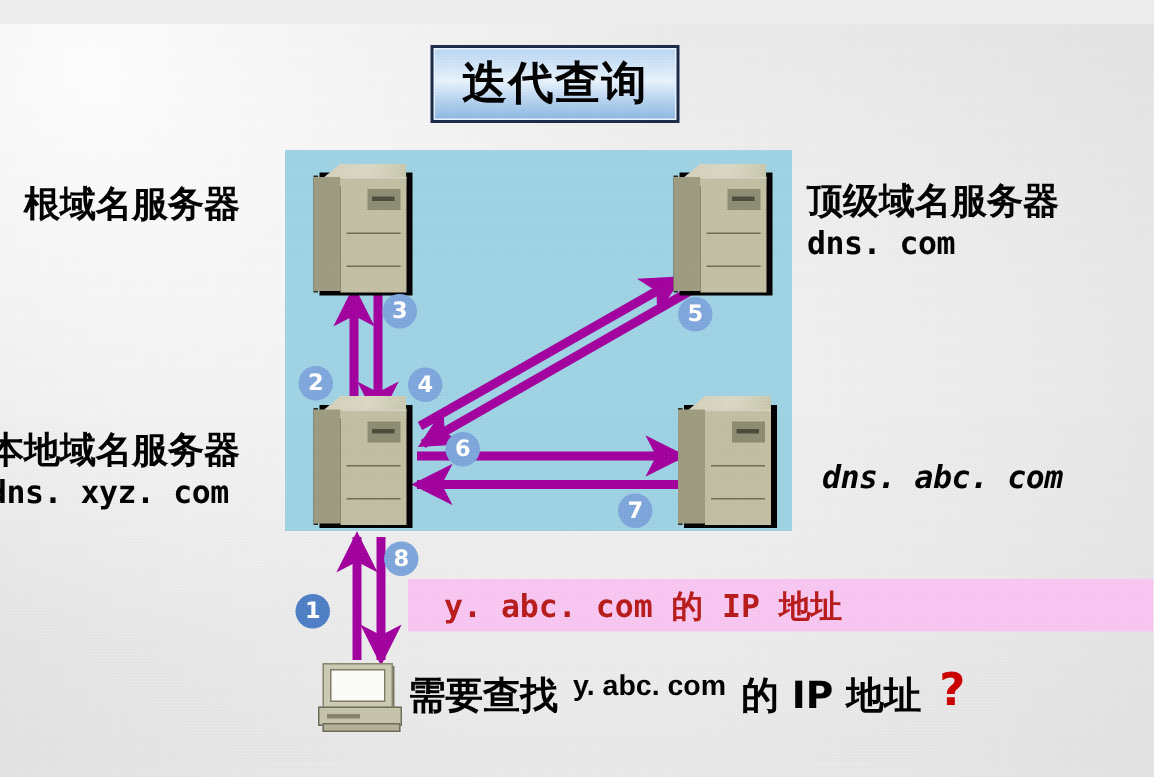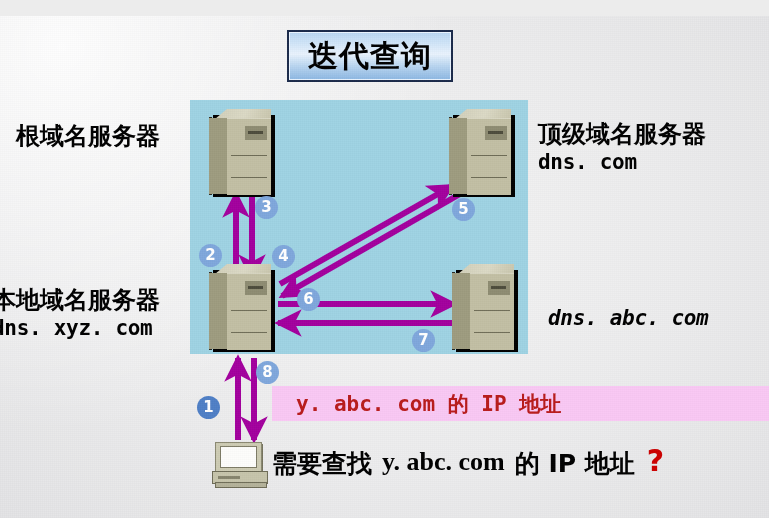--- a/index.html
+++ b/index.html
@@ -112,22 +112,22 @@
   
   #question-line{
     position:absolute;left:272px;top:431px;height:36px;
     display:flex;align-items:flex-start;white-space:nowrap;
   }
   #question-line .q-cn{
     font-family:"DejaVu Sans","Liberation Sans",sans-serif;
     font-size:25px;font-weight:700;color:#000;
   }
   #question-line .q-mono{
-    font-family:Liberation Serif, serif;
-    font-size:26px;font-weight:700;color:#000;
+    font-family:Liberation Sans, sans-serif;
+    font-size:19px;font-weight:700;color:#000;
   }
   #qmark{
     font-family:"DejaVu Sans","Liberation Sans",sans-serif;
     font-size:30px;font-weight:700;color:#cc0000;margin-left:12px;
     position:relative;top:-4px;
   }
 
   
   #pc{position:absolute;left:212px;top:424px;width:56px;height:48px;}
   #pc .mon-shadow{position:absolute;left:5px;top:4px;width:46px;height:30px;background:#77755f;}

